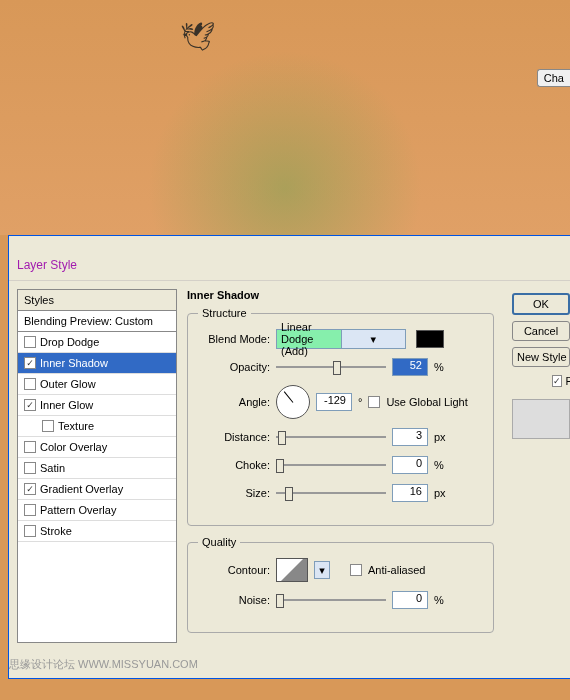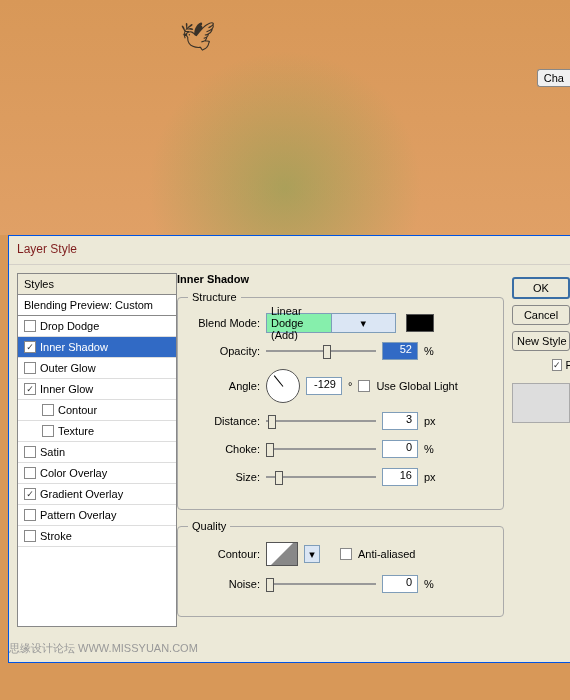--- a/index.html
+++ b/index.html
@@ -3,22 +3,22 @@
 <meta charset="utf-8">
 <style>
 * { box-sizing: border-box; margin: 0; padding: 0; font-family: "Microsoft Sans Serif", Tahoma, sans-serif; font-size: 11px; }
 body { width: 570px; height: 700px; background: #d89858; overflow: hidden; position: relative; }
 .canvas { position: absolute; top: 0; left: 0; width: 570px; height: 235px; background: linear-gradient(180deg, #d89858 0%, #e0a066 100%); }
 .canvas::before { content: ""; position: absolute; inset: 0; background: radial-gradient(circle at 50% 80%, rgba(120,160,80,0.5) 0%, transparent 40%); }
 .bird { position: absolute; top: 20px; left: 180px; font-size: 28px; color: #3a3228; }
 .cha-btn { position: absolute; top: 69px; right: 0; background: #f0f0f0; border: 1px solid #888; border-right: none; padding: 2px 6px; border-radius: 3px 0 0 3px; }
 .dialog { position: absolute; top: 235px; left: 8px; width: 562px; background: #ece9d8; border: 1px solid #0054e3; border-right: none; }
 .titlebar { background: linear-gradient(180deg, #0a246a 0%, #3a6ea5 50%, #0a246a 100%); color: #fff; padding: 5px 8px; font-size: 12px; background: #e8e4d4; color: #333; border-bottom: 1px solid #d4d0c8; }
-.titlebar { background: #ece9d8; color: #7f1d1d; padding: 6px 8px 8px; }
-.dlg-body { display: flex; padding: 8px 0 8px 8px; }
+.titlebar { background: #ece9d8; color: #a21caf; padding: 6px 8px 8px; margin-top: 16px; }
+.dlg-body { display: flex; padding: 8px 0 8px 8px; gap: 10px; }
 .styles-panel { width: 160px; border: 1px solid #888; background: #fff; }
 .styles-header { background: #ece9d8; border-bottom: 1px solid #888; padding: 4px 6px; }
 .style-row { padding: 4px 6px; border-bottom: 1px solid #ddd; display: flex; align-items: center; gap: 4px; cursor: pointer; }
 .style-row.blend { border-bottom: 1px solid #888; }
 .style-row.selected { background: #316ac5; color: #fff; }
 .style-row.indent { padding-left: 24px; }
 .chk { width: 12px; height: 12px; border: 1px solid #888; background: #fff; display: inline-flex; align-items: center; justify-content: center; font-size: 9px; color: #333; }
 .chk.checked::after { content: "✓"; }
 .main-panel { flex: 1; padding: 0 8px 0 0; }
 .panel-title { font-weight: bold; margin-bottom: 6px; }
@@ -70,33 +70,29 @@
       <div class="style-row">
           <span class="chk"></span>
           <span>Outer Glow</span>
         </div>
       <div class="style-row">
           <span class="chk checked"></span>
           <span>Inner Glow</span>
         </div>
       <div class="style-row indent">
           <span class="chk"></span>
-          <span>Contour</span>
-        </div>
-      <div class="style-row indent">
-          <span class="chk"></span>
           <span>Texture</span>
         </div>
       <div class="style-row">
           <span class="chk"></span>
-          <span>Satin</span>
+          <span>Color Overlay</span>
         </div>
       <div class="style-row">
           <span class="chk"></span>
-          <span>Color Overlay</span>
+          <span>Satin</span>
         </div>
       <div class="style-row">
           <span class="chk checked"></span>
           <span>Gradient Overlay</span>
         </div>
       <div class="style-row">
           <span class="chk"></span>
           <span>Pattern Overlay</span>
         </div>
       <div class="style-row">

